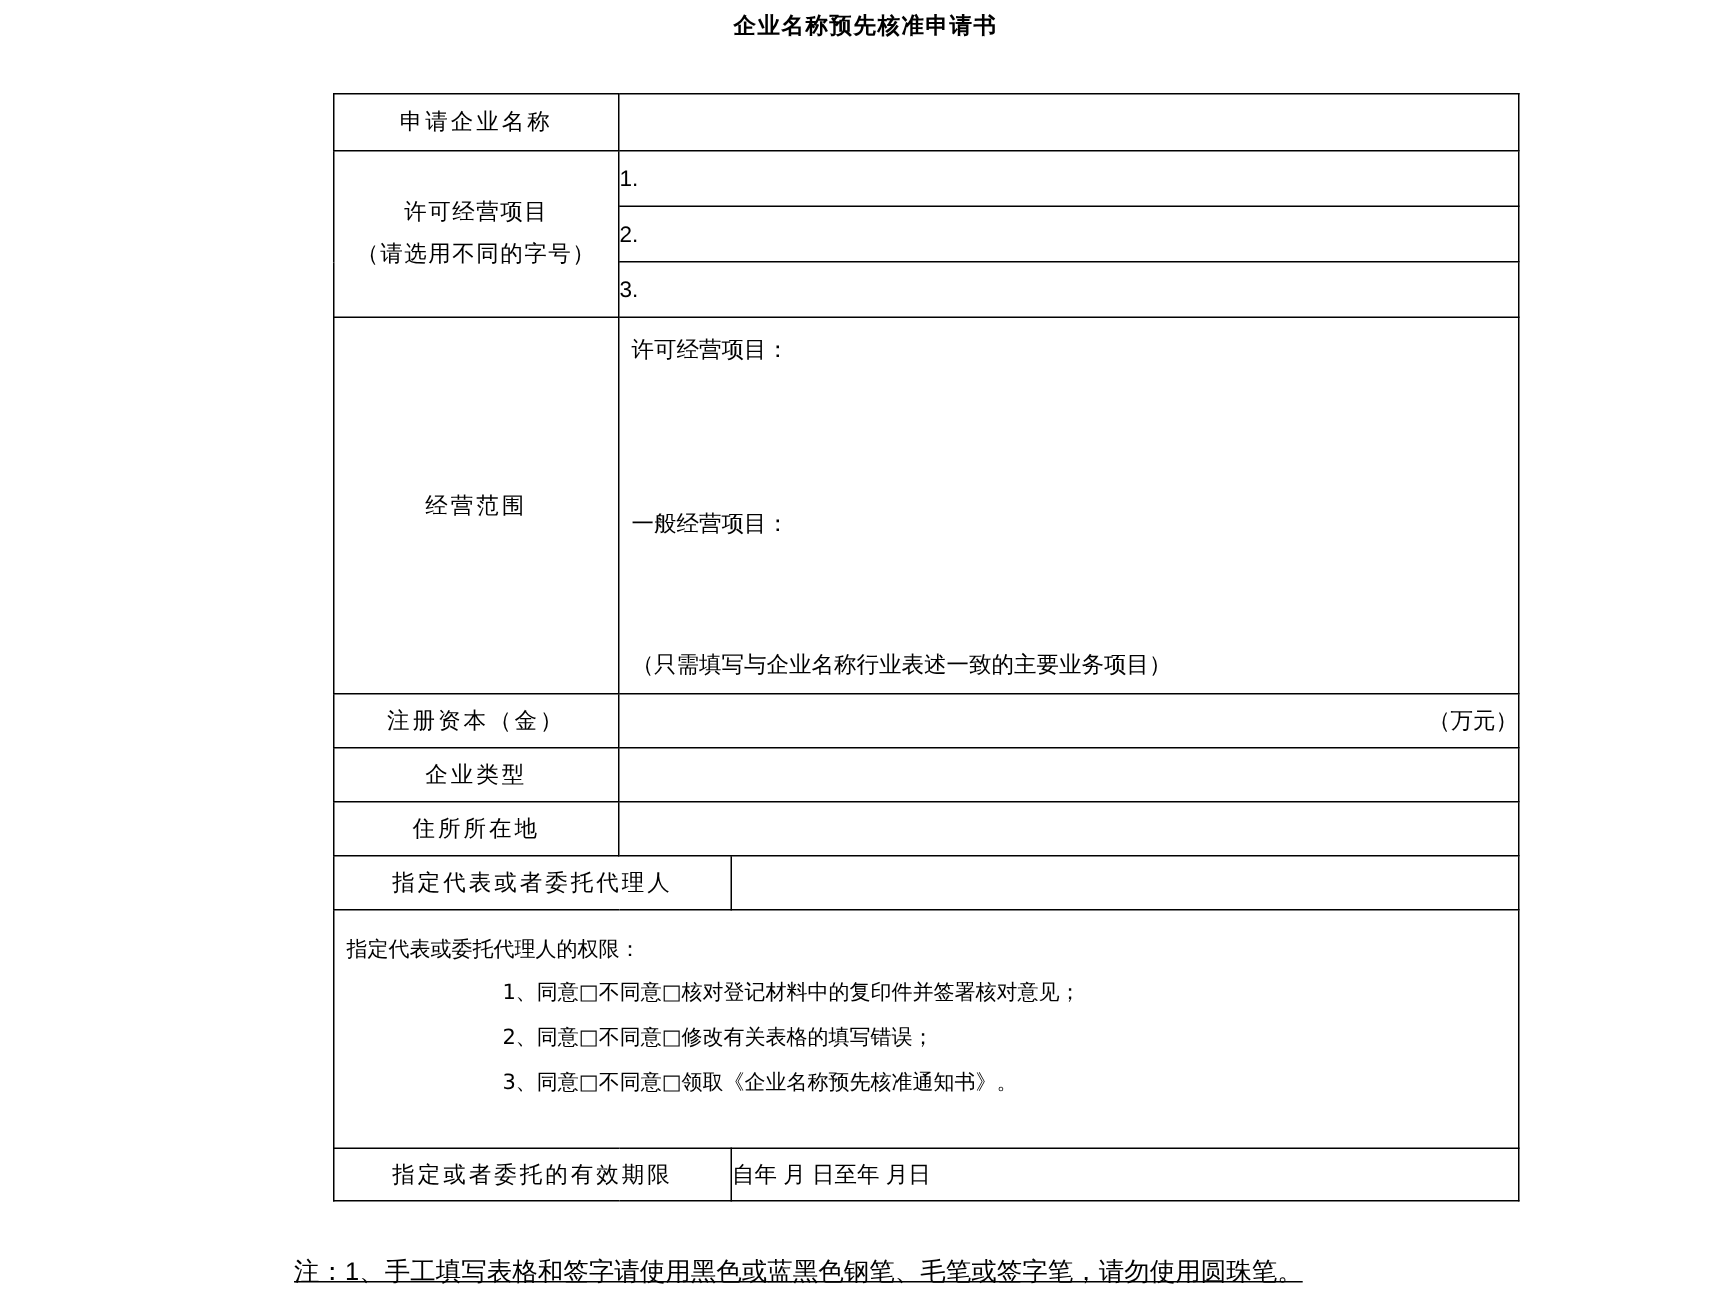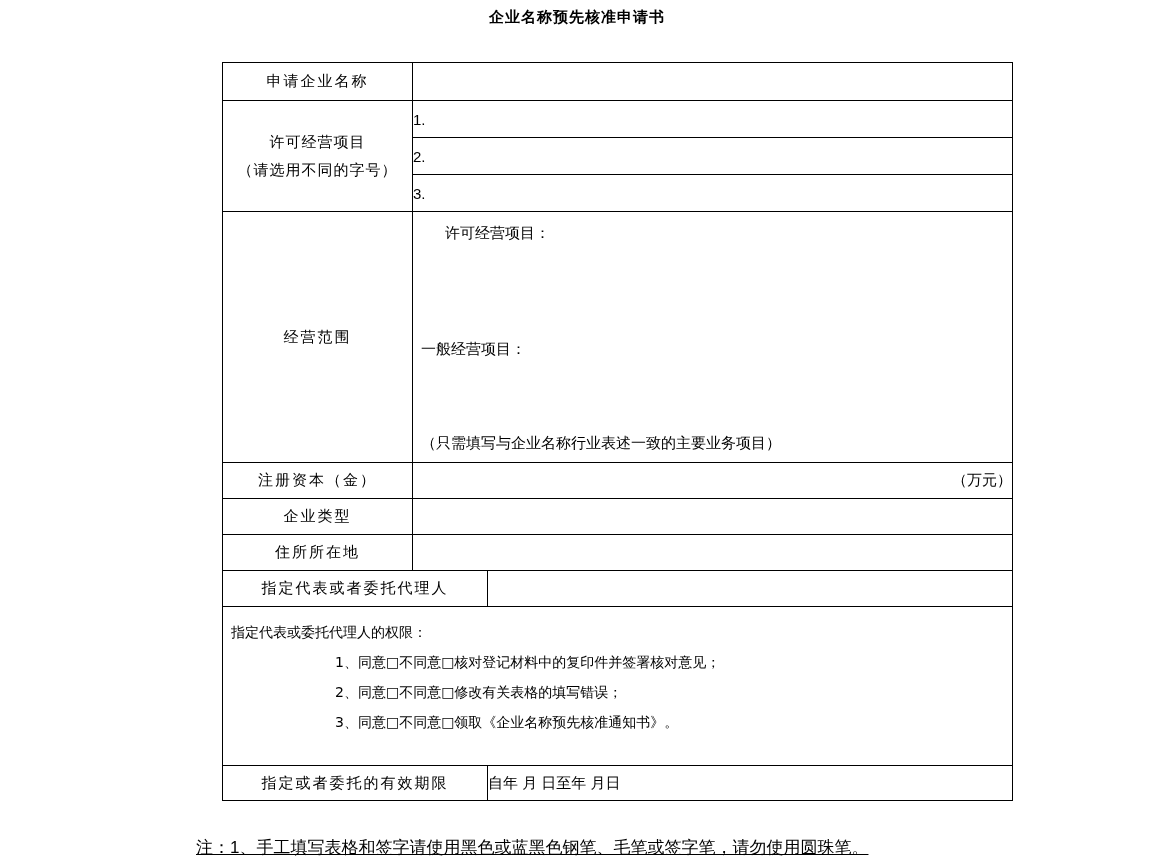--- a/index.html
+++ b/index.html
@@ -62,21 +62,21 @@
   }
   .scope-inner {
     position: relative;
     height: 250px;
   }
   .scope-line {
     position: absolute;
     left: 8px;
     font-size: 15px;
   }
-  .s1 { top: 12px; margin-left: 24px; }
+  .s1 { top: 12px; }
   .s2 { top: 128px; }
   .s3 { top: 222px; }
   .perm-block {
     padding: 10px 0 10px 4px;
     font-size: 14px;
     line-height: 2.15;
   }
   .perm-title {
     padding-left: 4px;
   }

